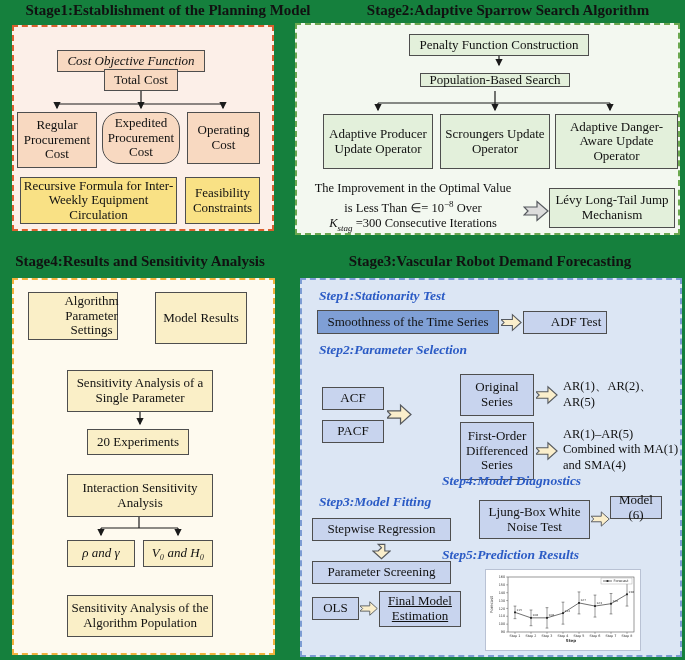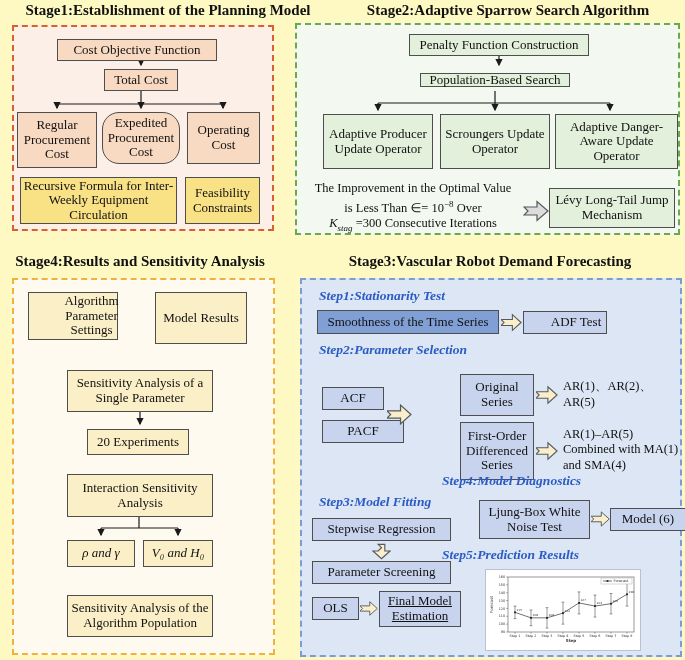--- a/index.html
+++ b/index.html
@@ -1,16 +1,16 @@
 <!DOCTYPE html>
 <html style="--s1-border: #D9602F; --s1-bg: #FCEFE8; --s1-box: #F8D9C1; --s1-hl: #F9E185; --s2-border: #6BA84F; --s2-bg: #F3F8F0; --s2-box: #E3F0DB; --s4-border: #F1B23C; --s4-bg: #FEFAEF; --s4-box: #FAEFC7; --s3-border: #7C9CD3; --s3-bg: #DCE6F4; --s3-box: #C8D4EE; --s3-boxd: #7F9FD5; --step-color: #2B5BC5;"><head>
 <meta charset="utf-8">
 <style>
   html,body{margin:0;padding:0;background:#fff;}
-  .canvas{position:relative;width:685px;height:660px;background:#fef9c3;
+  .canvas{position:relative;width:685px;height:660px;background:#15803d;
           font-family:"Liberation Serif", serif;color:#111;overflow:hidden;}
   .stage-title{position:absolute;font-weight:bold;font-size:15px;white-space:nowrap;
                transform:translateX(-50%);letter-spacing:0px;}
   .panel{position:absolute;box-sizing:border-box;}
   .p1{left:12px;top:25px;width:262px;height:206px;border:2.5px dashed var(--s1-border);background:var(--s1-bg);}
   .p2{left:295px;top:23px;width:385px;height:212px;border:2.5px dashed var(--s2-border);background:var(--s2-bg);}
   .p4{left:12px;top:278px;width:263px;height:377px;border:2.5px dashed var(--s4-border);background:var(--s4-bg);}
   .p3{left:300px;top:278px;width:382px;height:379px;border:2.5px dashed var(--s3-border);background:var(--s3-bg);}
   .box{position:absolute;box-sizing:border-box;border:1.2px solid #4e4e4e;
        display:flex;align-items:center;justify-content:center;text-align:center;
@@ -47,21 +47,21 @@
         </defs>
       <g stroke="#1a1a1a" stroke-width="1.2" fill="none">
         <path d="M127,29 V38" marker-end="url(#m1)"></path>
         <path d="M127,64 V77"></path>
         <path d="M43,77 H209"></path>
         <path d="M43,77 V81" marker-end="url(#m1)"></path>
         <path d="M127,77 V81" marker-end="url(#m1)"></path>
         <path d="M209,77 V81" marker-end="url(#m1)"></path>
       </g>
     </svg>
-    <div class="box f1" style="left:43px;top:12px;width:160px;height:22px;">Cost Objective Function</div>
+    <div class="box f1" style="left:43px;top:23px;width:148px;height:22px;font-style:italic;">Cost Objective Function</div>
     <div class="box f1" style="left:90px;top:42px;width:74px;height:22px;">Total Cost</div>
     <div class="box f1" style="left:3px;top:85px;width:80px;height:56px;">Regular Procurement Cost</div>
     <div class="box f1" style="left:88px;top:85px;width:78px;height:52px;border-radius:17px;">Expedited Procurement Cost</div>
     <div class="box f1" style="left:173px;top:85px;width:73px;height:52px;">Operating Cost</div>
     <div class="box f1y" style="left:6px;top:150px;width:157px;height:47px;">Recursive Formula for Inter-Weekly Equipment Circulation</div>
     <div class="box f1y" style="left:171px;top:150px;width:75px;height:47px;">Feasibility Constraints</div>
   </div>
 
   <div class="stage-title" style="left:508px;top:2px;">Stage2:Adaptive Sparrow Search Algorithm</div>
   <div class="panel p2">
@@ -126,21 +126,21 @@
   <div class="panel p3">
     <div class="steplabel" style="left:17px;top:8px;">Step1:Stationarity Test</div>
     <div class="box f3d" style="left:15px;top:30px;width:182px;height:24px;">Smoothness of the Time Series</div>
     <svg class="barrow" style="left:199px;top:32px;" width="21" height="21" viewBox="0 0 24 20">
       <polygon points="0,6.5 13,6.5 13,1 23,10 13,19 13,13.5 0,13.5 3.5,10" fill="#FAEECB" stroke="#55595e" stroke-width="1.2"></polygon>
     </svg>
     <div class="box f3" style="left:221px;top:31px;width:84px;height:23px;padding-left:24px;">ADF Test</div>
 
     <div class="steplabel" style="left:17px;top:62px;">Step2:Parameter Selection</div>
     <div class="box f3" style="left:20px;top:107px;width:62px;height:23px;">ACF</div>
-    <div class="box f3" style="left:20px;top:140px;width:82px;height:23px;">PACF</div>
+    <div class="box f3" style="left:20px;top:140px;width:62px;height:23px;">PACF</div>
     <svg class="barrow" style="left:85px;top:121px;" width="25" height="27" viewBox="0 0 24 20">
       <polygon points="0,6.5 13,6.5 13,1 23,10 13,19 13,13.5 0,13.5 3.5,10" fill="#FAEECB" stroke="#55595e" stroke-width="1.2"></polygon>
     </svg>
     <div class="box f3" style="left:158px;top:94px;width:74px;height:42px;">Original Series</div>
     <svg class="barrow" style="left:234px;top:104px;" width="22" height="22" viewBox="0 0 24 20">
       <polygon points="0,6.5 13,6.5 13,1 23,10 13,19 13,13.5 0,13.5 3.5,10" fill="#FAEECB" stroke="#55595e" stroke-width="1.2"></polygon>
     </svg>
     <div class="artext" style="left:261px;top:103px;width:120px;height:24px;">AR(1)、AR(2)、AR(5)</div>
     <div class="box f3" style="left:158px;top:142px;width:74px;height:58px;">First-Order Differenced Series</div>
     <svg class="barrow" style="left:234px;top:160px;" width="22" height="22" viewBox="0 0 24 20">
@@ -158,21 +158,21 @@
     <svg class="barrow" style="left:58px;top:319px;" width="18" height="19" viewBox="0 0 24 20">
       <polygon points="0,6.5 13,6.5 13,1 23,10 13,19 13,13.5 0,13.5 3.5,10" fill="#FAEECB" stroke="#55595e" stroke-width="1.2"></polygon>
     </svg>
     <div class="box f3" style="left:77px;top:311px;width:82px;height:36px;text-decoration:underline;">Final Model Estimation</div>
 
     <div class="steplabel" style="left:140px;top:193px;">Step4:Model Diagnostics</div>
     <div class="box f3" style="left:177px;top:220px;width:111px;height:39px;">Ljung-Box White Noise Test</div>
     <svg class="barrow" style="left:289px;top:229px;" width="19" height="20" viewBox="0 0 24 20">
       <polygon points="0,6.5 13,6.5 13,1 23,10 13,19 13,13.5 0,13.5 3.5,10" fill="#FAEECB" stroke="#55595e" stroke-width="1.2"></polygon>
     </svg>
-    <div class="box f3" style="left:308px;top:228px;width:76px;height:23px;">Model (6)</div>
+    <div class="box f3" style="left:308px;top:216px;width:52px;height:23px;">Model (6)</div>
 
     <div class="steplabel" style="left:140px;top:267px;">Step5:Prediction Results</div>
     <svg id="mini-chart-svg" class="mini" style="left:183px;top:289px;" width="154" height="80" viewBox="0 0 154 80">
         <rect x="22" y="7" width="126" height="55" fill="#fff" stroke="#555" stroke-width="0.6"></rect>
         <line x1="20.2" y1="62" x2="22" y2="62" stroke="#555" stroke-width="0.5"></line>
         <text x="19.2" y="63.2" font-size="3.4" text-anchor="end">90</text>
         <line x1="20.2" y1="54.14285714285714" x2="22" y2="54.14285714285714" stroke="#555" stroke-width="0.5"></line>
         <text x="19.2" y="55.34285714285714" font-size="3.4" text-anchor="end">100</text>
         <line x1="20.2" y1="46.285714285714285" x2="22" y2="46.285714285714285" stroke="#555" stroke-width="0.5"></line>
         <text x="19.2" y="47.48571428571429" font-size="3.4" text-anchor="end">110</text>

